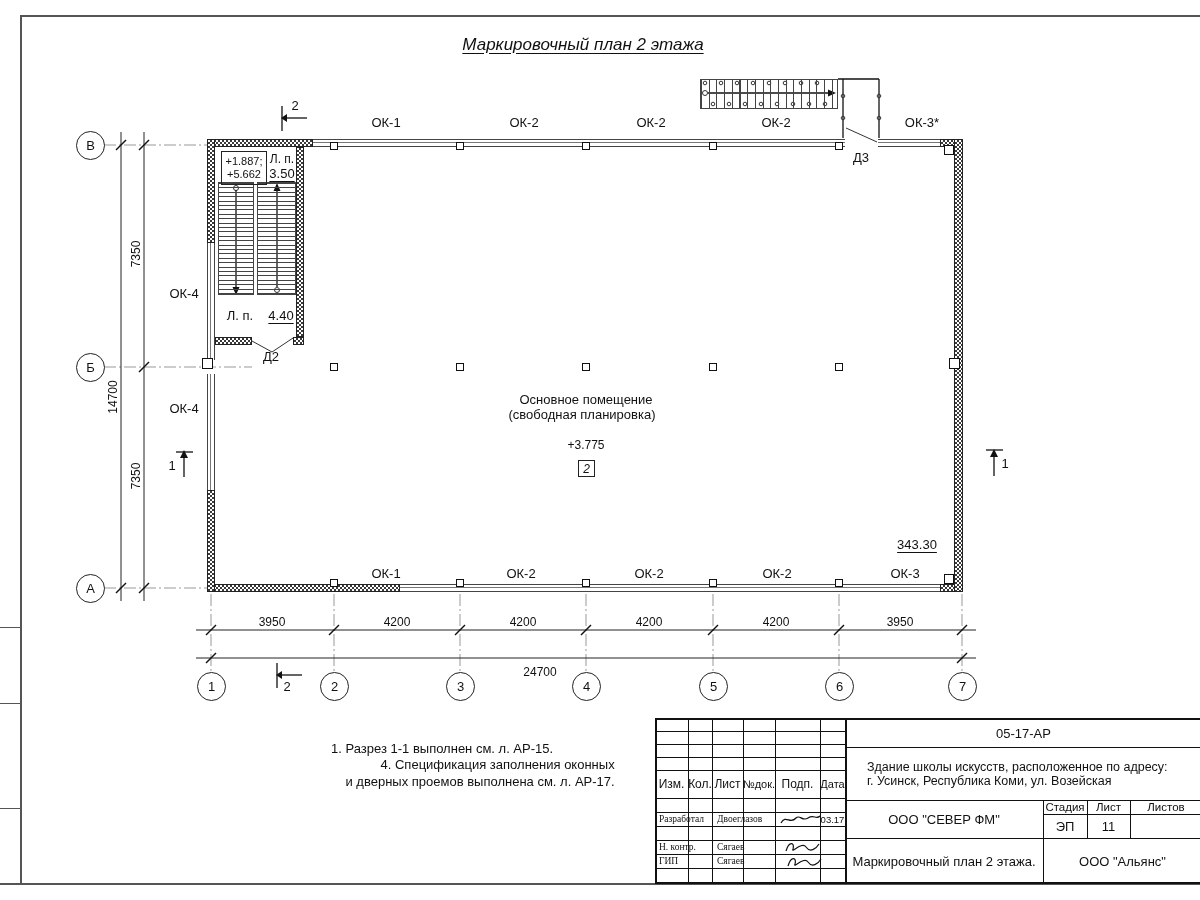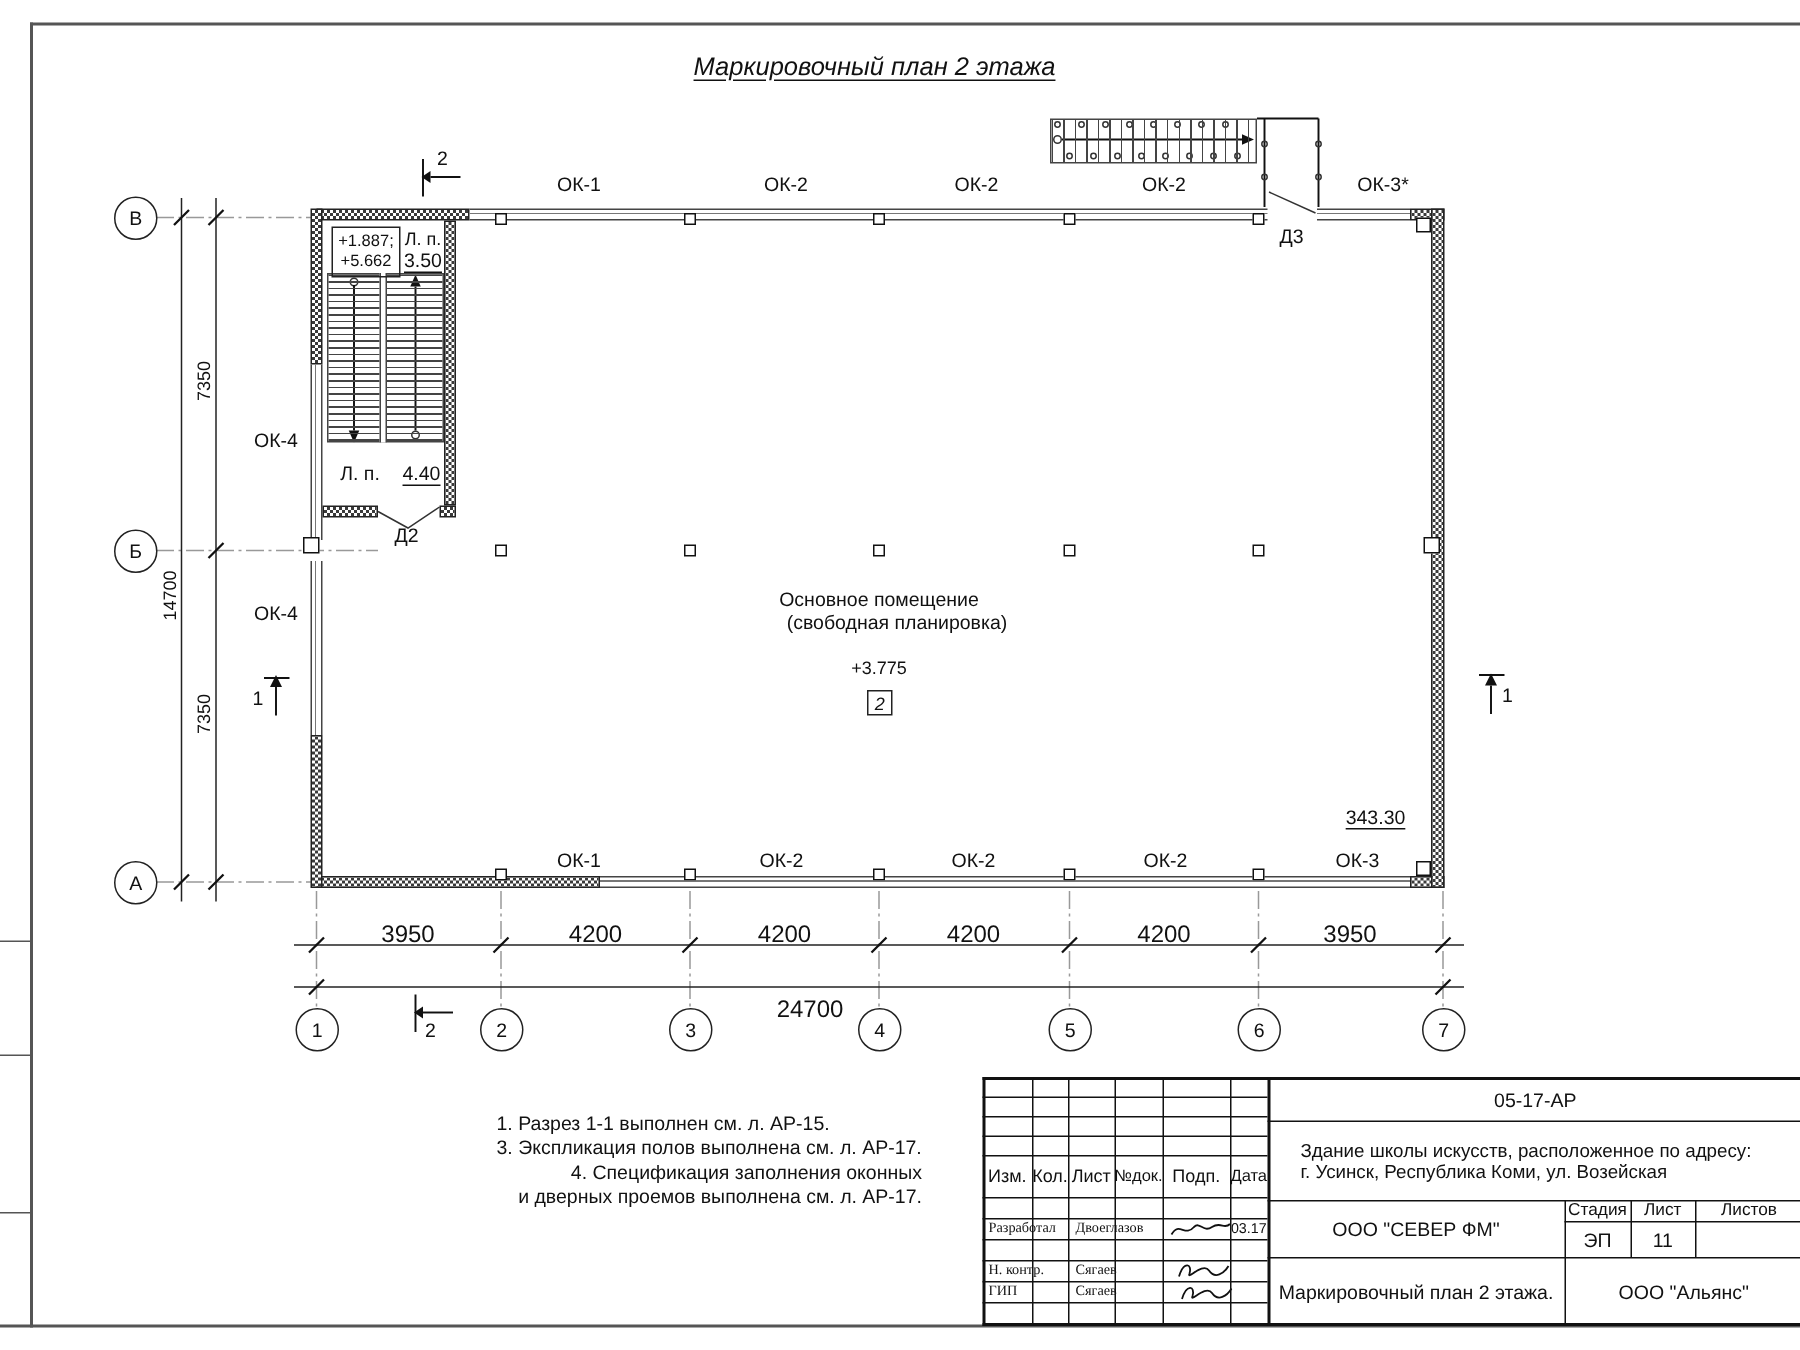--- a/index.html
+++ b/index.html
@@ -12,21 +12,21 @@
   .hatch{position:absolute;background-image:conic-gradient(#3a3a3a 25%,#fff 0 50%,#3a3a3a 0 75%,#fff 0);
          background-size:4px 4px;border:1px solid #222;box-sizing:border-box;}
   .winH{position:absolute;height:8px;border-top:1px solid #444;border-bottom:1px solid #444;
         background:linear-gradient(to bottom,transparent 0 2px,#777 2px 3px,transparent 3px);box-sizing:border-box;}
   .winV{position:absolute;width:8px;border-left:1px solid #444;border-right:1px solid #444;
         background:linear-gradient(to right,transparent 0 2px,#777 2px 3px,transparent 3px);box-sizing:border-box;}
   .col{position:absolute;width:8px;height:8px;background:#fff;border:1.2px solid #111;box-sizing:border-box;}
   .axc{position:absolute;width:27px;height:27px;border:1px solid #222;border-radius:50%;background:#fff;
        display:flex;align-items:center;justify-content:center;font-size:13px;}
   .vdim{position:absolute;width:60px;text-align:center;font-size:12px;transform:rotate(-90deg);}
-  .dimlbl{position:absolute;font-size:16px;transform:translateX(-50%);white-space:nowrap;text-align:center;}
+  .dimlbl{position:absolute;font-size:12px;transform:translateX(-50%);white-space:nowrap;text-align:center;}
   .axl{stroke:#999;stroke-width:1;stroke-dasharray:12 3 2 3;}
   .dim{stroke:#222;stroke-width:1;}
   .tick{stroke:#111;stroke-width:1.5;}
   .sec{stroke:#111;stroke-width:1.3;}
   .blk{stroke:#333;stroke-width:1;fill:none;}
   .treads{position:absolute;border:1px solid #444;box-sizing:border-box;
           background-image:repeating-linear-gradient(to bottom,#444 0 1px,transparent 1px 4.4px);}
   .ladder{position:absolute;border:1px solid #444;box-sizing:border-box;
           background-image:repeating-linear-gradient(to right,#444 0 1px,transparent 1px 7.7px);}
   .tbline{position:absolute;background:#111;}
@@ -215,21 +215,21 @@
   <div class="lbl c" style="left:649px;top:566px;">ОК-2</div>
   <div class="lbl c" style="left:777px;top:566px;">ОК-2</div>
   <div class="lbl c" style="left:905px;top:566px;">ОК-3</div>
   <div class="lbl c" style="left:184px;top:286px;">ОК-4</div>
   <div class="lbl c" style="left:184px;top:401px;">ОК-4</div>
 
   <div class="lbl c" style="left:271px;top:349px;">Д2</div>
   <div class="lbl c" style="left:861px;top:150px;">Д3</div>
 
   <div class="lbl c" style="left:586px;top:392px;">Основное помещение</div>
-  <div class="lbl c" style="left:598px;top:407px;">(свободная планировка)</div>
+  <div class="lbl c" style="left:582px;top:407px;">(свободная планировка)</div>
   <div class="lbl c" style="left:586px;top:438px;font-size:12px;">+3.775</div>
   <div class="boxed" style="left:578px;top:460px;width:17px;height:17px;border-width:1px;">
     <span style="font-size:12px;font-style:italic;">2</span>
   </div>
   <div class="lbl c und" style="left:917px;top:537px;">343.30</div>
 
   <div class="lbl c" style="left:295px;top:98px;">2</div>
   <div class="lbl c" style="left:287px;top:679px;">2</div>
   <div class="lbl c" style="left:172px;top:458px;">1</div>
   <div class="lbl c" style="left:1005px;top:456px;">1</div>
@@ -272,21 +272,20 @@
     </div>
   <div class="axc" style="left:76px;top:353px;">
       <span>Б</span>
     </div>
   <div class="axc" style="left:76px;top:574px;">
       <span>А</span>
     </div>
 
   <div class="abs" style="left:331px;top:741px;font-size:13px;line-height:16.4px;">
     <div style="white-space:pre;">1. Разрез 1-1 выполнен см. л. АР-15.</div>
-    <div style="white-space:pre;">3. Экспликация полов выполнена см. л. АР-17.</div>
     <div style="white-space:pre;text-align:right;">4. Спецификация заполнения оконных</div>
     <div style="white-space:pre;">    и дверных проемов выполнена см. л. АР-17.</div>
   </div>
 
   <div class="abs" style="left:655px;top:718px;width:547px;height:166px;border:2px solid #111;border-right:none;box-sizing:border-box;"></div>
 
   <div class="tbline" style="left:688px;top:718px;width:1px;height:166px;"></div>
   <div class="tbline" style="left:712px;top:718px;width:1px;height:166px;"></div>
   <div class="tbline" style="left:743px;top:718px;width:1px;height:166px;"></div>
   <div class="tbline" style="left:775px;top:718px;width:1px;height:166px;"></div>

